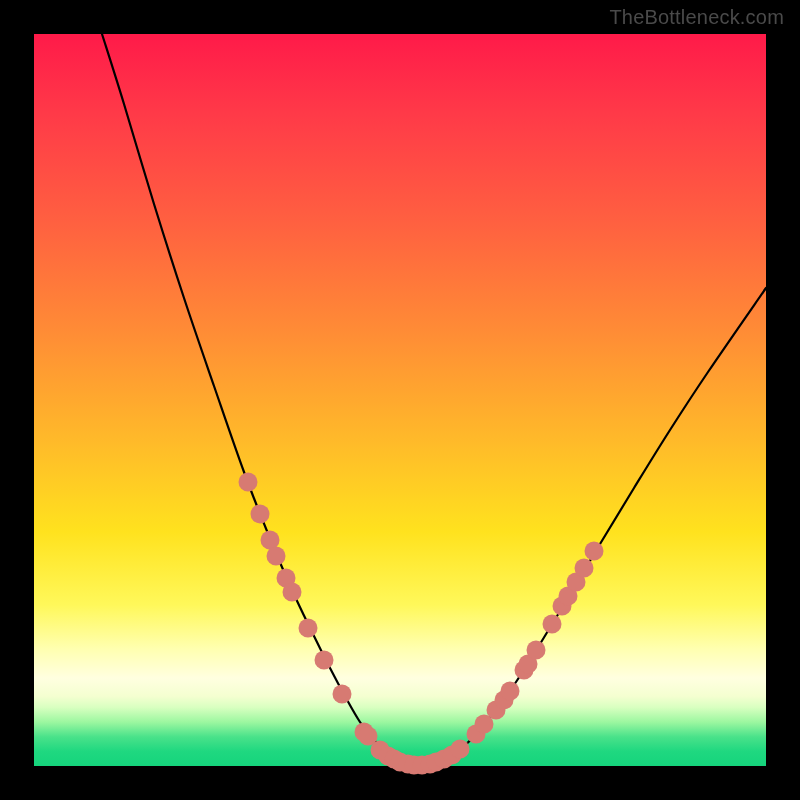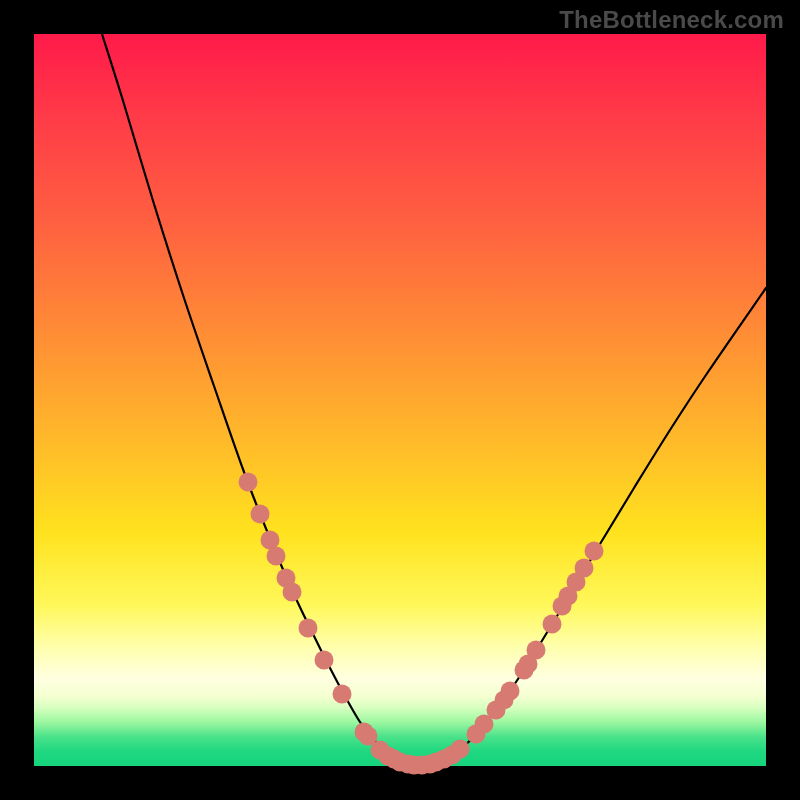--- a/index.html
+++ b/index.html
@@ -49,23 +49,23 @@
     top: 0;
     width: 732px;
     height: 732px;
     overflow: visible;
   }
   .watermark {
     position: absolute;
     top: 6px;
     right: 16px;
     color: #4a4a4a;
-    font-size: 24px;
+    font-size: 20px;
     letter-spacing: 0.2px;
-    font-weight: 700;
+    font-weight: 400;
   }
 </style>
 </head>
 <body>
 
 <div class="stage">
   <div class="plot">
     <svg class="curve" viewBox="0 0 732 732">
       <path d="M 68 0 C 71.66666666666667 11.666666666666666, 81.33333333333333 41.66666666666667, 90 70 C 98.66666666666667 98.33333333333333, 110 137.66666666666666, 120 170 C 130 202.33333333333334, 140 233.66666666666666, 150 264 C 160 294.3333333333333, 170 323, 180 352 C 190 381, 200.83333333333334 413, 210 438 C 219.16666666666666 463, 227 482.3333333333333, 235 502 C 243 521.6666666666666, 250.83333333333334 540, 258 556 C 265.1666666666667 572, 271.6666666666667 585, 278 598 C 284.3333333333333 611, 290.3333333333333 623, 296 634 C 301.6666666666667 645, 307 655, 312 664 C 317 673, 321.3333333333333 681, 326 688 C 330.6666666666667 695, 335.6666666666667 701, 340 706 C 344.3333333333333 711, 348.3333333333333 714.8333333333334, 352 718 C 355.6666666666667 721.1666666666666, 358.6666666666667 723.1666666666666, 362 725 C 365.3333333333333 726.8333333333334, 368.6666666666667 728, 372 729 C 375.3333333333333 730, 378.6666666666667 730.6666666666666, 382 731 C 385.3333333333333 731.3333333333334, 388.6666666666667 731.3333333333334, 392 731 C 395.3333333333333 730.6666666666666, 398.3333333333333 730.1666666666666, 402 729 C 405.6666666666667 727.8333333333334, 409.6666666666667 726.5, 414 724 C 418.3333333333333 721.5, 423 718.3333333333334, 428 714 C 433 709.6666666666666, 438.3333333333333 704.3333333333334, 444 698 C 449.6666666666667 691.6666666666666, 455.6666666666667 684.3333333333334, 462 676 C 468.3333333333333 667.6666666666666, 474.6666666666667 659, 482 648 C 489.3333333333333 637, 497.3333333333333 624, 506 610 C 514.6666666666666 596, 524 580.6666666666666, 534 564 C 544 547.3333333333334, 555 528.3333333333334, 566 510 C 577 491.6666666666667, 588.3333333333334 473, 600 454 C 611.6666666666666 435, 623.6666666666666 415.3333333333333, 636 396 C 648.3333333333334 376.6666666666667, 658 361.6666666666667, 674 338 C 690 314.3333333333333, 722.3333333333334 268, 732 254" fill="none" stroke="#000000" stroke-width="2.2" stroke-linecap="round"></path>
       <g>

